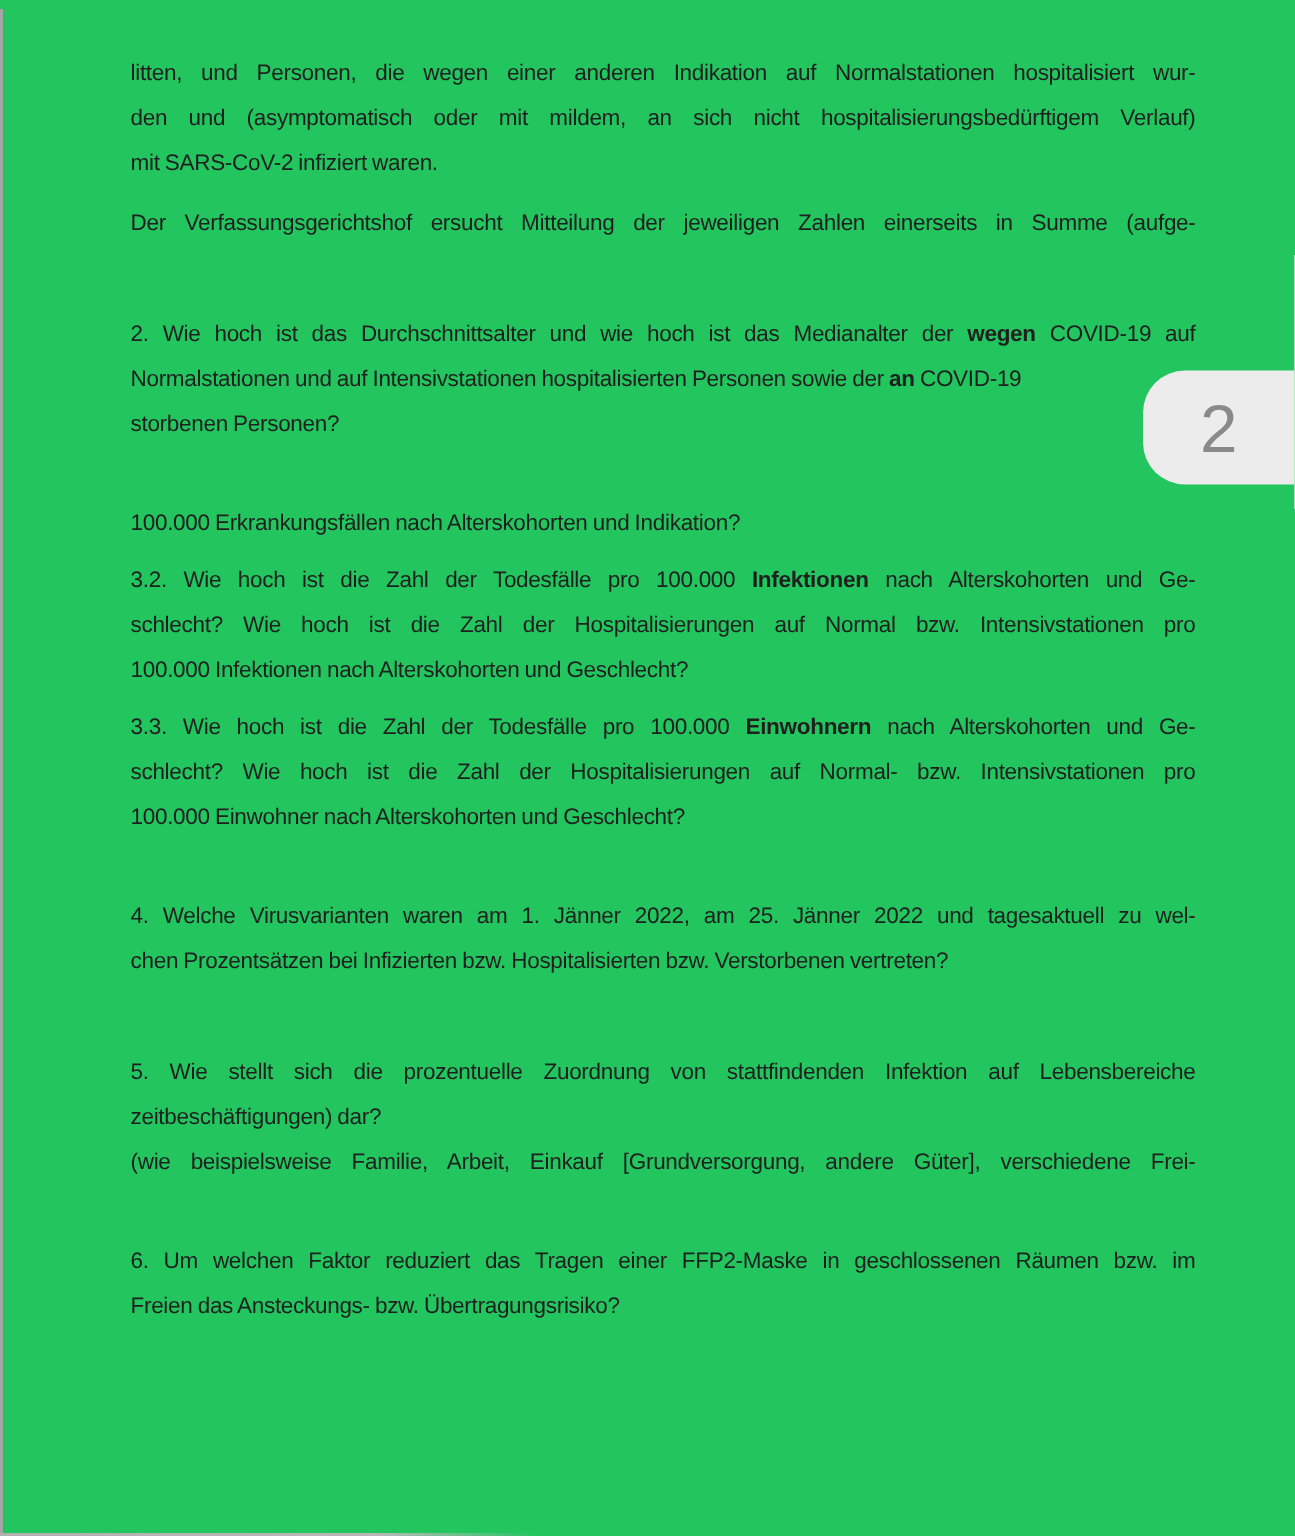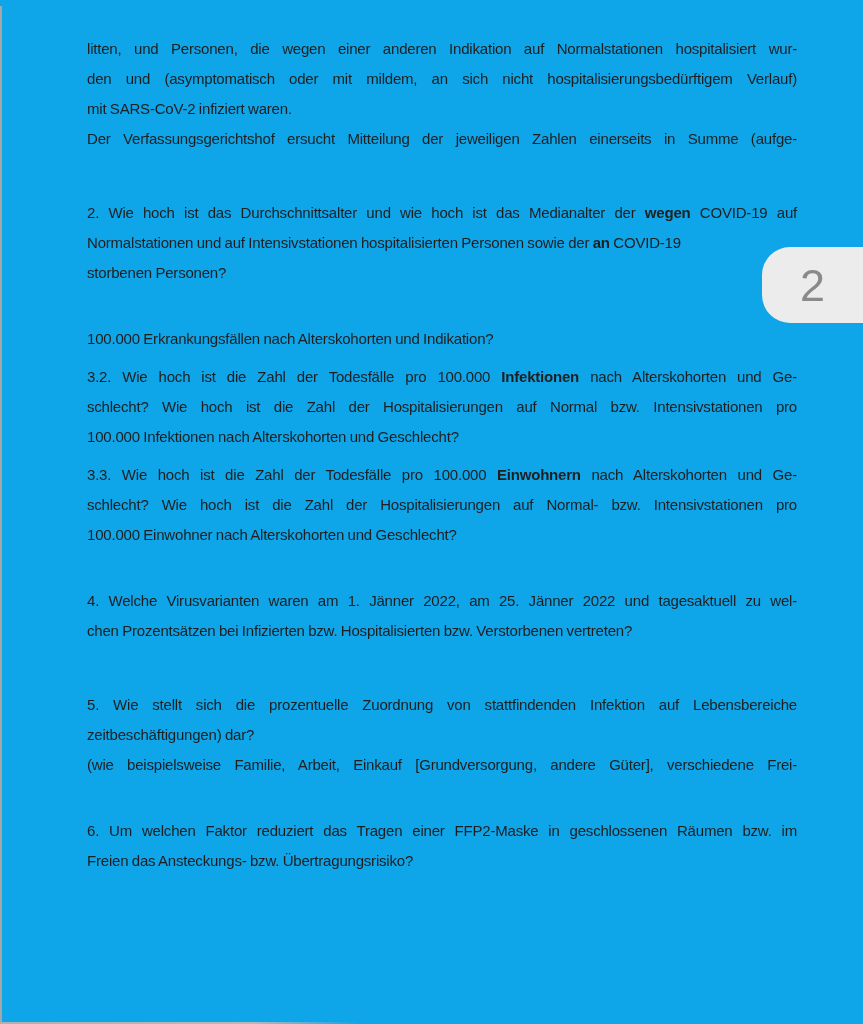--- a/index.html
+++ b/index.html
@@ -5,21 +5,21 @@
   * { margin: 0; padding: 0; box-sizing: border-box; }
   html, body {
     width: 863px; height: 1024px;
     background: #ffffff;
     font-family: "Liberation Sans", sans-serif;
     overflow: hidden;
   }
   .page {
     position: relative;
     width: 863px; height: 1024px;
-    background: #0ea5e9;
+    background: #22c55e;
   }
   .edge-left {
     position: absolute;
     left: 0; top: 6px; bottom: 0;
     width: 2px;
     background: #a6a6a6;
   }
   .edge-bottom {
     position: absolute;
     left: 0; bottom: 0;
@@ -31,21 +31,21 @@
     left: 87px; top: 34px;
     width: 710px;
     color: #1f1f1f;
     font-size: 15px;
     line-height: 30px;
     letter-spacing: -0.2px;
     word-spacing: -0.5px;
   }
   .para { margin-top: 0; }
   .gap-none    { margin-top: 0; }
-  .gap-para    { }
+  .gap-para    { margin-top: 10px; }
   .gap-sub     { margin-top: 8px; }
   .gap-section { margin-top: 44px; }
   .gap-section-sm { margin-top: 36px; }
   .line {
     text-align: justify;
     text-align-last: justify;
     -moz-text-align-last: justify;
     white-space: normal;
   }
   .line.no-just {

